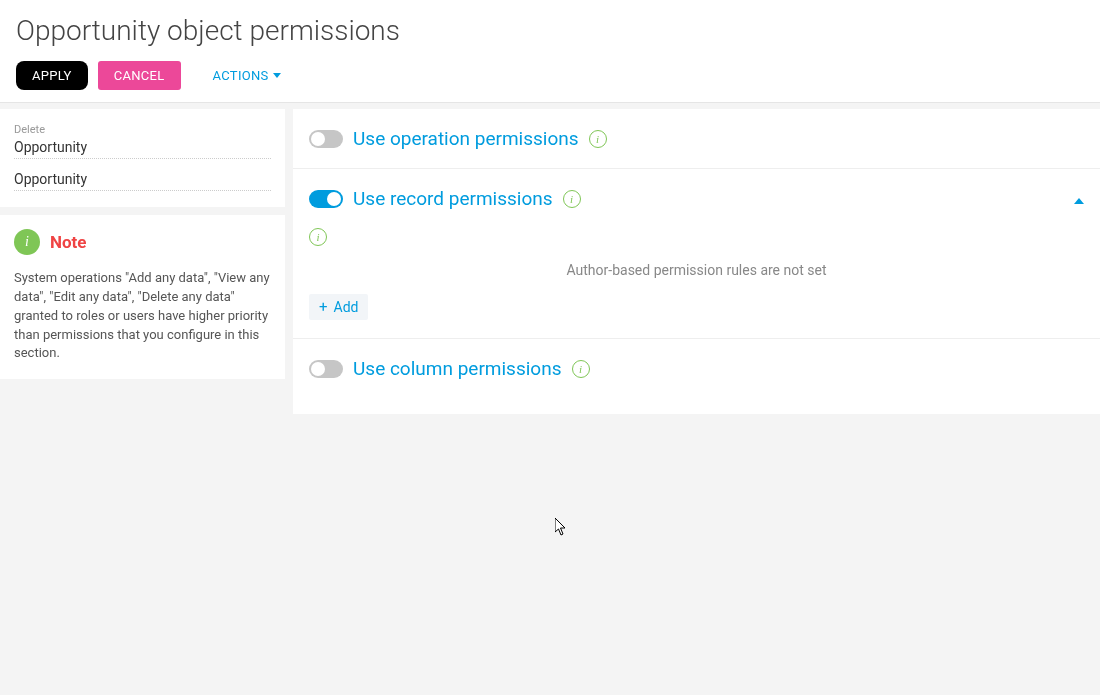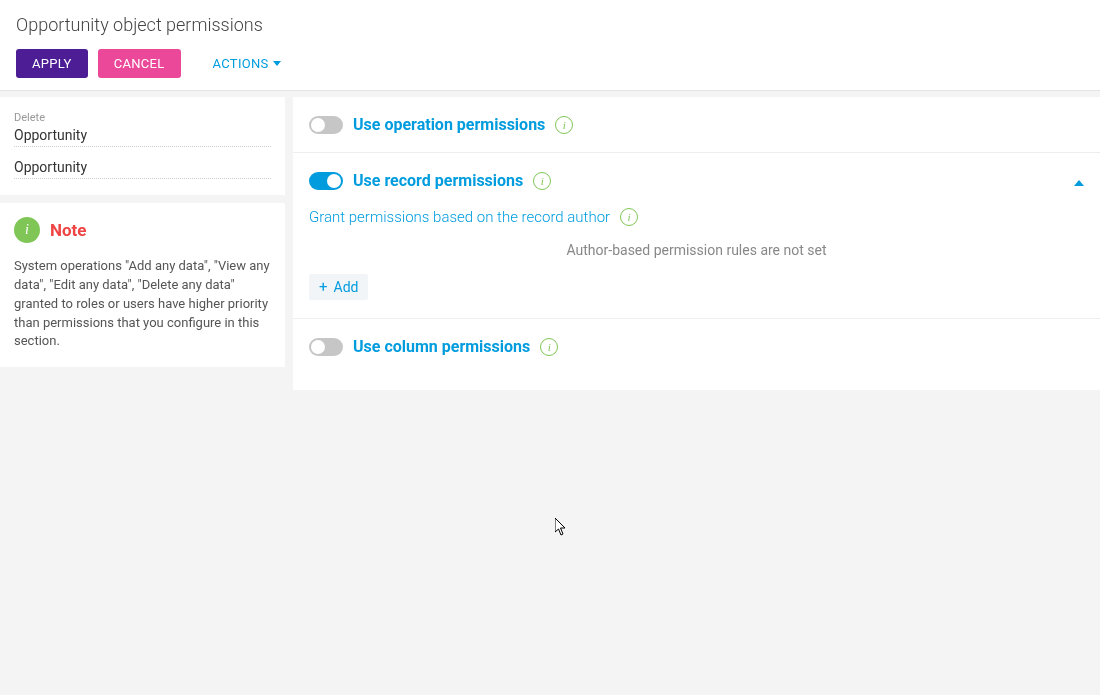--- a/index.html
+++ b/index.html
@@ -1,21 +1,21 @@
 <!DOCTYPE html>
 <html><head>
 <meta charset="utf-8">
 <style>
   * { box-sizing: border-box; margin: 0; padding: 0; font-family: -apple-system, BlinkMacSystemFont, "Segoe UI", Roboto, Helvetica, Arial, sans-serif; }
   body { background: #f4f4f4; width: 1100px; height: 695px; overflow: hidden; }
   .header { background: #fff; padding: 14px 16px 12px 16px; border-bottom: 1px solid #e5e5e5; }
-  .page-title { font-size: 18px; font-weight: 300; color: #444; margin-bottom: 14px; }
+  .page-title { font-size: 28px; font-weight: 300; color: #444; margin-bottom: 14px; }
   .toolbar { display: flex; align-items: center; gap: 10px; }
   .btn { padding: 7px 16px; font-size: 13px; border: none; border-radius: 3px; cursor: pointer; font-weight: 400; letter-spacing: 0.3px; }
-  .btn-apply { background: #4c1d95; color: #fff; }
+  .btn-apply { background: #000000; color: #fff; border-radius: 8px; }
   .btn-cancel { background: #ec4899; color: #fff; }
   .btn-actions { background: transparent; color: #009cde; display: flex; align-items: center; gap: 4px; margin-left: 6px; }
   .caret-down { width: 0; height: 0; border-left: 4px solid transparent; border-right: 4px solid transparent; border-top: 5px solid #009cde; display: inline-block; }
   .content { display: flex; margin-top: 6px; gap: 8px; }
   .sidebar { width: 285px; display: flex; flex-direction: column; gap: 8px; }
   .card { background: #fff; padding: 14px 14px 16px 14px; }
   .field { margin-bottom: 12px; }
   .field:last-child { margin-bottom: 0; }
   .field-label { font-size: 11px; color: #999; margin-bottom: 3px; }
   .field-value { font-size: 14px; color: #333; padding-bottom: 3px; border-bottom: 1px dotted #ccc; }
@@ -28,21 +28,21 @@
   .tab { display: inline-block; padding: 14px 30px 12px 30px; font-size: 12px; letter-spacing: 1.2px; color: #777; border-bottom: 3px solid #f5a623; margin-bottom: -1px; }
   .perm-section { padding: 18px 16px 18px 16px; border-bottom: 1px solid #eee; }
   .perm-section.last { border-bottom: none; }
   .perm-row { display: flex; align-items: center; gap: 10px; }
   .toggle { width: 34px; height: 18px; border-radius: 10px; position: relative; cursor: pointer; flex-shrink: 0; }
   .toggle.off { background: #c6c6c6; }
   .toggle.on { background: #009cde; }
   .toggle-knob { position: absolute; width: 14px; height: 14px; border-radius: 50%; background: #fff; top: 2px; }
   .toggle.off .toggle-knob { left: 2px; }
   .toggle.on .toggle-knob { right: 2px; }
-  .perm-label { font-size: 16px; color: #009cde; font-weight: 700; }
+  .perm-label { font-size: 19px; color: #009cde; font-weight: 400; }
   .info-icon { width: 18px; height: 18px; border: 1px solid #7fc656; border-radius: 50%; display: inline-flex; align-items: center; justify-content: center; color: #7fc656; font-size: 11px; font-style: italic; font-family: Georgia, serif; flex-shrink: 0; }
   .perm-content { margin-top: 18px; }
   .sub-label { font-size: 15px; color: #009cde; font-weight: 300; display: flex; align-items: center; gap: 10px; margin-bottom: 16px; }
   .empty-msg { text-align: center; color: #888; font-size: 14px; margin-bottom: 16px; }
   .add-btn { display: inline-flex; align-items: center; gap: 6px; padding: 5px 10px; background: #f2f5f8; border: none; border-radius: 2px; color: #009cde; font-size: 14px; cursor: pointer; }
   .plus-icon { font-size: 15px; color: #009cde; line-height: 1; }
   .expand-chevron { margin-left: auto; color: #009cde; cursor: pointer; }
   .chevron-up { width: 0; height: 0; border-left: 5px solid transparent; border-right: 5px solid transparent; border-bottom: 6px solid #009cde; display: inline-block; }
   .cursor { position: absolute; left: 555px; top: 518px; font-size: 16px; color: #000; pointer-events: none; }
 </style>
@@ -97,21 +97,20 @@
       <div class="perm-row">
         <div class="toggle on">
             <div class="toggle-knob"></div>
           </div>
         <div class="perm-label">Use record permissions</div>
         <div class="info-icon">i</div>
         <div class="expand-chevron"><span class="chevron-up"></span></div>
       </div>
       <div class="perm-content">
         <div class="sub-label">
-          <span>Grant permissions based on the record author</span>
           <span class="info-icon">i</span>
         </div>
         <div class="empty-msg">Author-based permission rules are not set</div>
         <button class="add-btn">
           <span class="plus-icon">+</span>
           <span>Add</span>
         </button>
       </div>
     </div>
 

